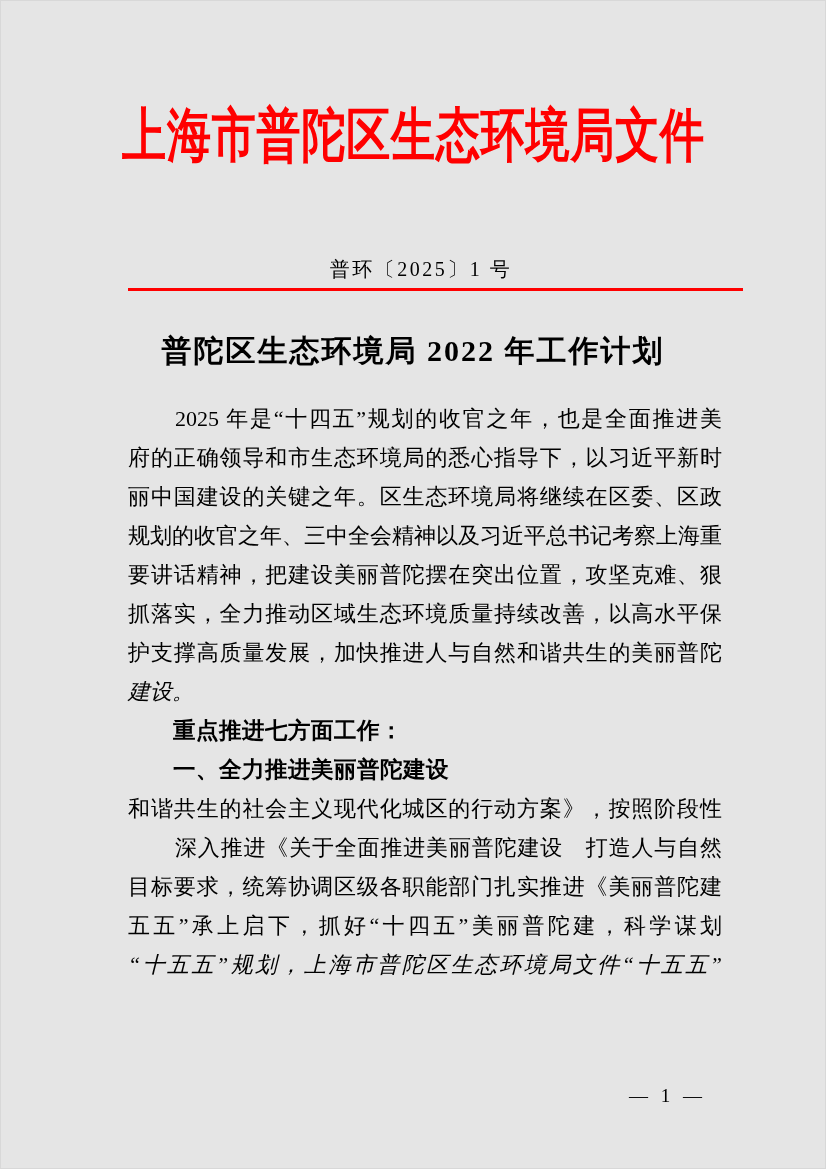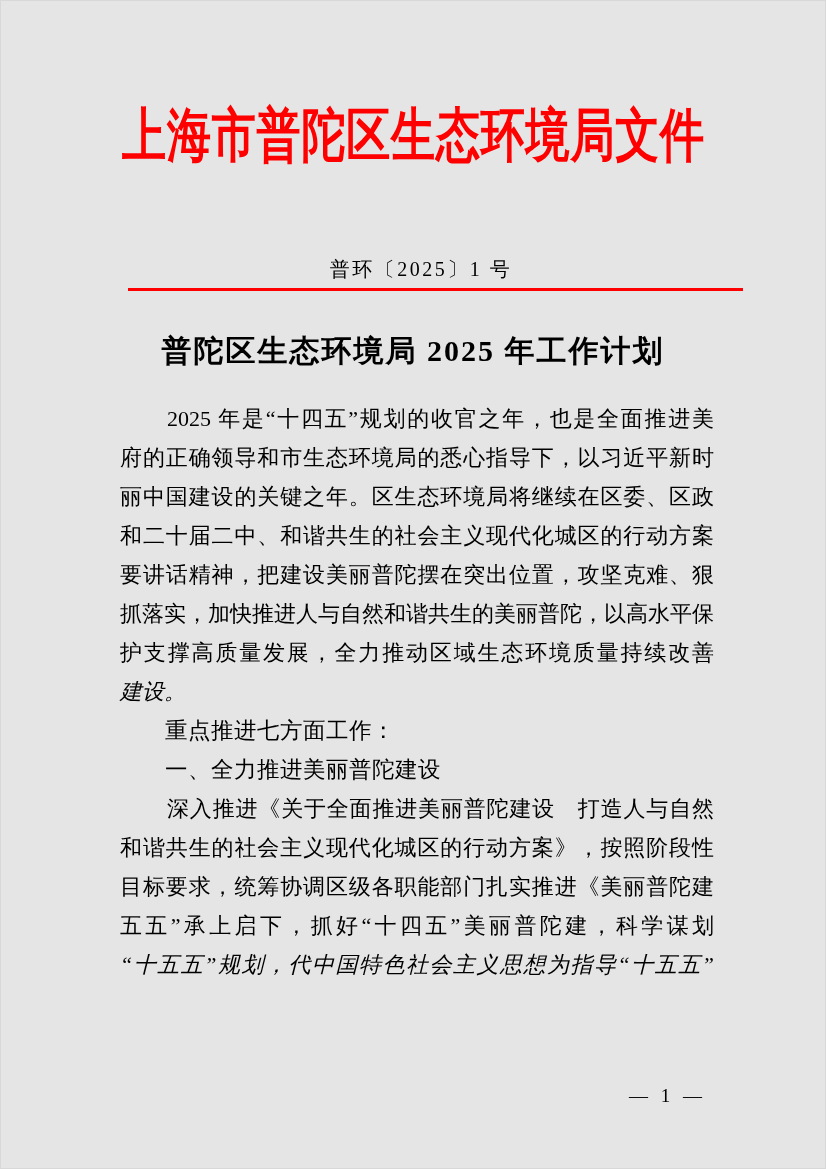--- a/index.html
+++ b/index.html
@@ -60,38 +60,38 @@
     font-size: 30px;
     font-weight: bold;
     letter-spacing: 2px;
     line-height: 42px;
   }
 
   
   .body-col {
     position: absolute;
     top: 399px;
-    left: 120px;
+    left: 128px;
     width: 594px;
     font-size: 22px;
     line-height: 39px;
   }
   .para .line {
     text-align: justify;
     text-align-last: justify;
     text-justify: inter-character;
     white-space: nowrap;
   }
   .para .line.last { text-align-last: left; font-style: italic; }
   .para.cont .line.last { text-align-last: justify; }
   .para .line.first { text-indent: 47px; }
 
   .lead-heading, .num-heading {
     font-family: "Liberation Sans", "DejaVu Sans", sans-serif;
-    font-weight: normal;
+    font-weight: bold;
     font-size: 22.5px;
     line-height: 39px;
     padding-left: 45px;
     letter-spacing: 0.5px;
   }
 
   
   .page-number {
     position: absolute;
     top: 1084px;
@@ -107,44 +107,44 @@
 <div class="page">
 
   <div class="agency-header">
     <span class="stretch">上海市普陀区生态环境局文件</span>
   </div>
 
   <div class="doc-number">普环〔2025〕1 号</div>
 
   <div class="red-rule"></div>
 
-  <div class="doc-title">普陀区生态环境局 2025 年工作计划</div>
+  <div class="doc-title">普陀区生态环境局 2022 年工作计划</div>
 
   <div class="body-col">
 
     <div class="para">
         <div class="line first">2025 年是“十四五”规划的收官之年，也是全面推进美</div>
         <div class="line">府的正确领导和市生态环境局的悉心指导下，以习近平新时</div>
         <div class="line">丽中国建设的关键之年。区生态环境局将继续在区委、区政</div>
-        <div class="line">和二十届二中、和谐共生的社会主义现代化城区的行动方案</div>
+        <div class="line">规划的收官之年、三中全会精神以及习近平总书记考察上海重</div>
         <div class="line">要讲话精神，把建设美丽普陀摆在突出位置，攻坚克难、狠</div>
-        <div class="line">抓落实，加快推进人与自然和谐共生的美丽普陀，以高水平保</div>
-        <div class="line">护支撑高质量发展，全力推动区域生态环境质量持续改善</div>
+        <div class="line">抓落实，全力推动区域生态环境质量持续改善，以高水平保</div>
+        <div class="line">护支撑高质量发展，加快推进人与自然和谐共生的美丽普陀</div>
         <div class="line last">建设。</div>
       </div>
 
     <div class="lead-heading">重点推进七方面工作：</div>
 
     <div class="num-heading">一、全力推进美丽普陀建设</div>
 
     <div class="para cont">
+        <div class="line">和谐共生的社会主义现代化城区的行动方案》，按照阶段性</div>
         <div class="line first">深入推进《关于全面推进美丽普陀建设　打造人与自然</div>
-        <div class="line">和谐共生的社会主义现代化城区的行动方案》，按照阶段性</div>
         <div class="line">目标要求，统筹协调区级各职能部门扎实推进《美丽普陀建</div>
         <div class="line">五五”承上启下，抓好“十四五”美丽普陀建，科学谋划</div>
-        <div class="line last">“十五五”规划，代中国特色社会主义思想为指导“十五五”</div>
+        <div class="line last">“十五五”规划，上海市普陀区生态环境局文件“十五五”</div>
       </div>
 
   </div>
 
   <div class="page-number">— 1 —</div>
 
 </div>
 
 </body></html>

